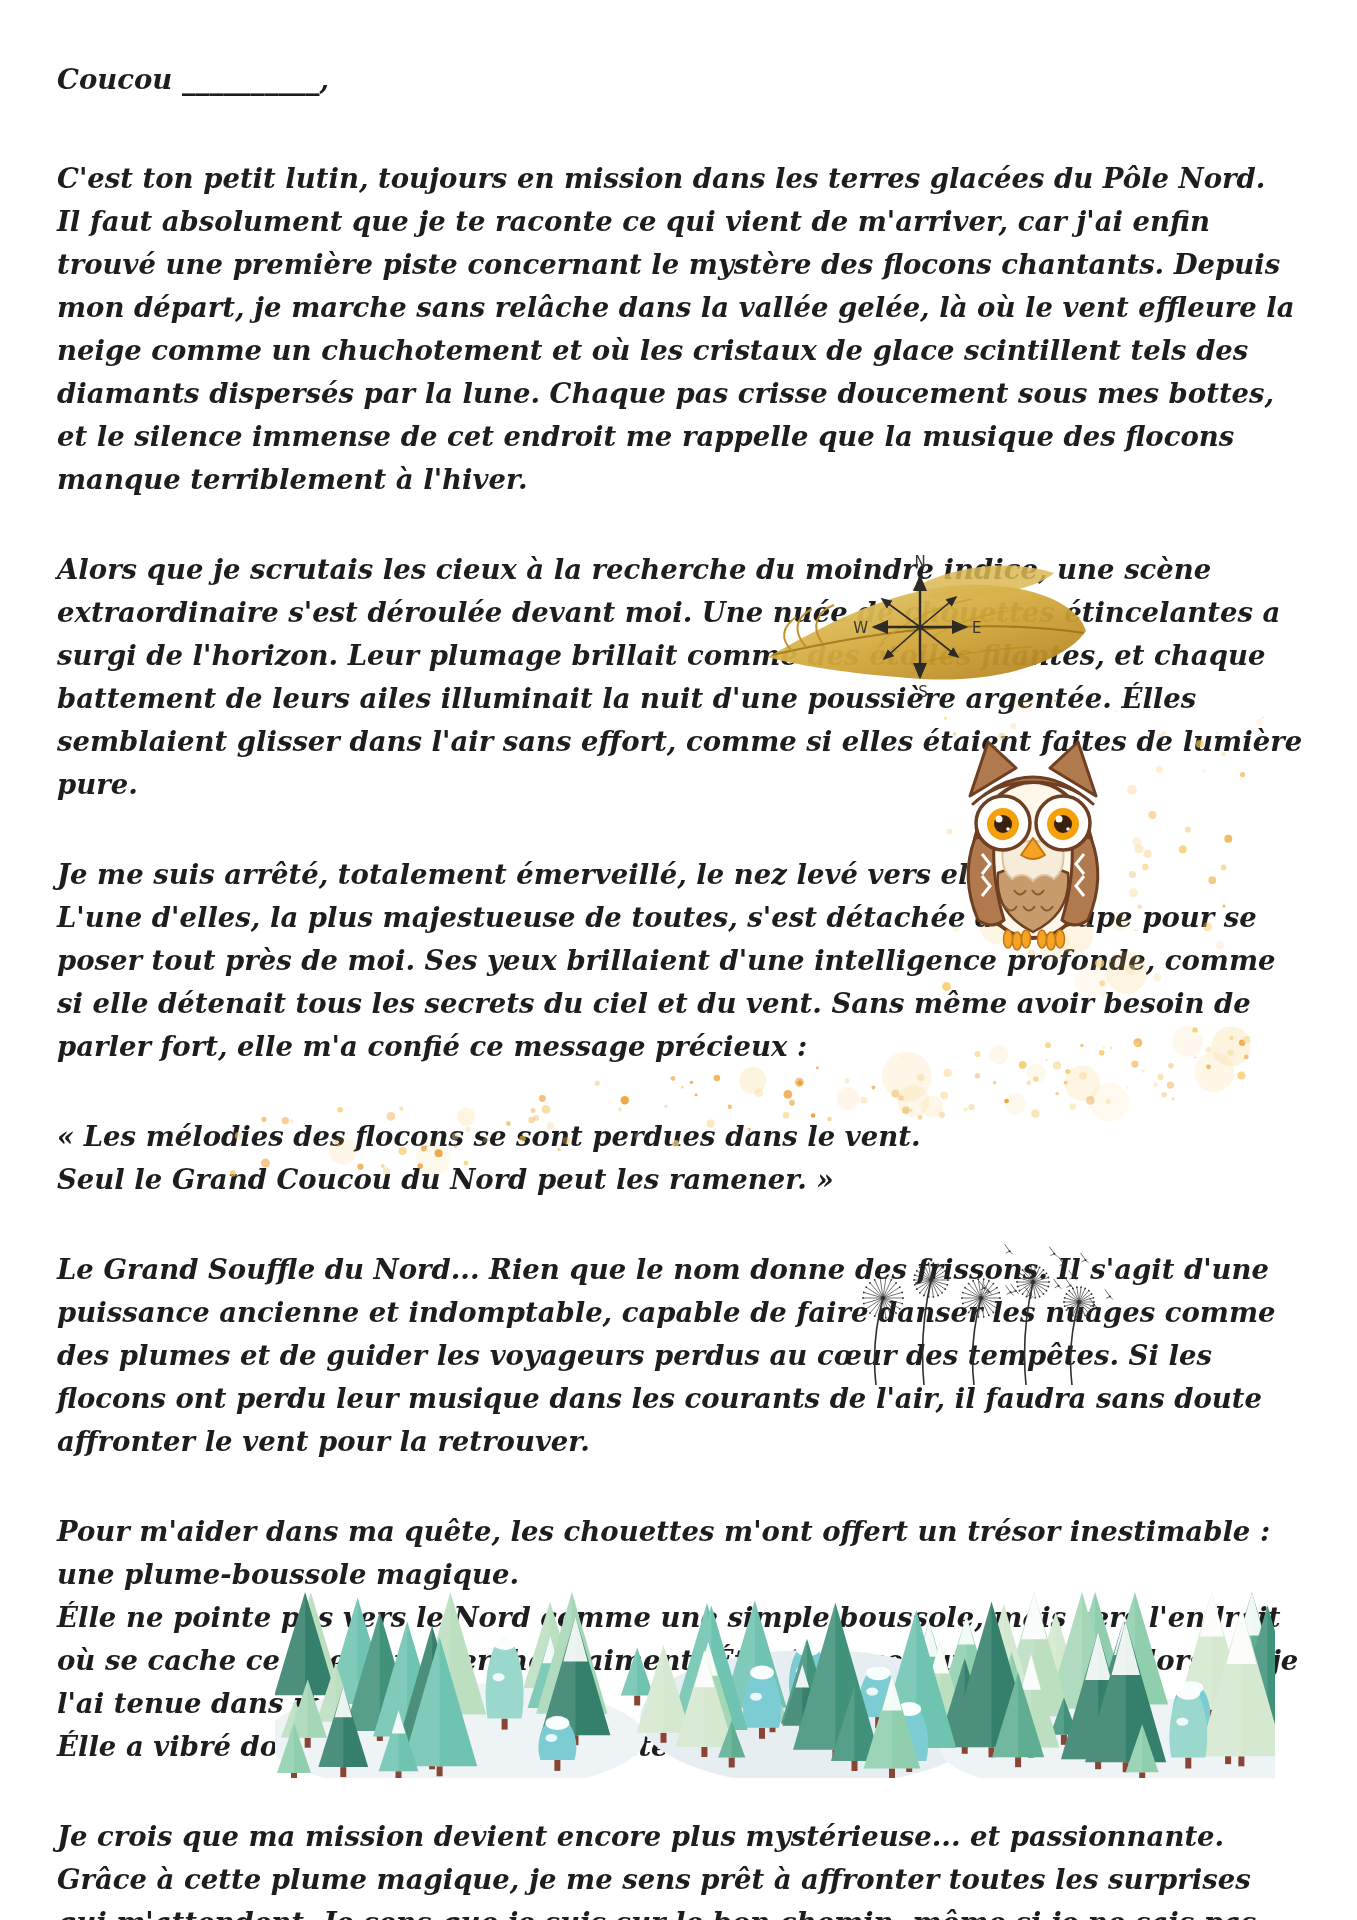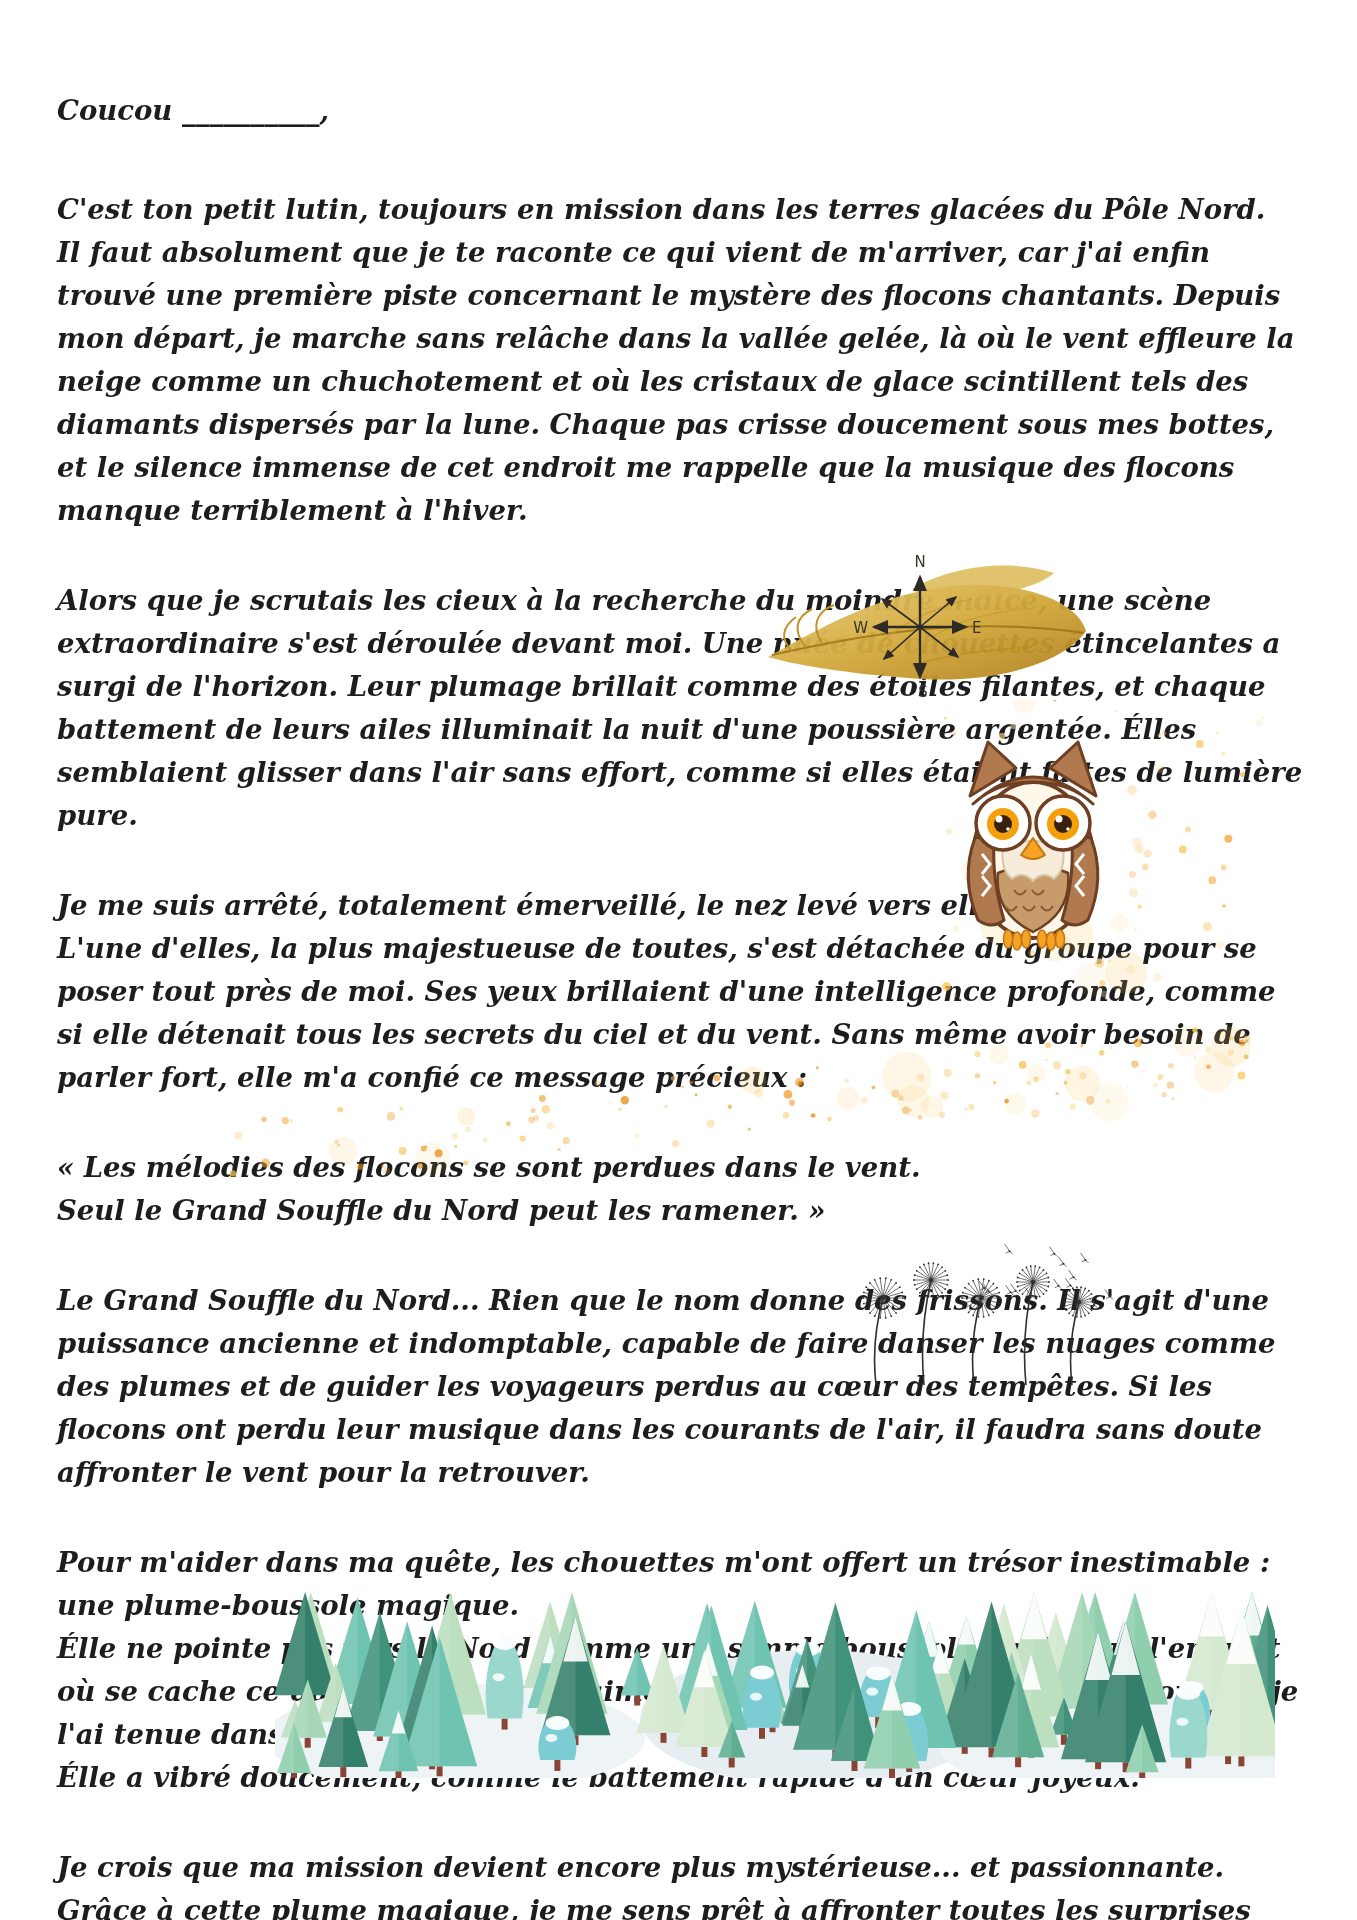--- a/index.html
+++ b/index.html
@@ -19,21 +19,21 @@
     top:58px;
     width:1248px;
   }
   .letter p{
     font-size:27.5px;
     font-weight:600;
     line-height:43px;
     white-space:pre-line;
     margin:0 0 47px 0;
   }
-  .letter p.greeting{margin-bottom:56px;margin-top:31px;}
+  .letter p.greeting{margin-bottom:56px;}
   .deco{position:absolute;pointer-events:none;}
   .compass-label{
     font-family:"DejaVu Sans","Liberation Sans",sans-serif;
     font-style:normal;
     font-size:15px;
     fill:#3a362e;
   }
 </style>
 </head>
 <body>
@@ -41,21 +41,21 @@
 <div class="page">
 
   <div class="letter">
     <p class="greeting">Coucou __________,</p>
     <p>C'est ton petit lutin, toujours en mission dans les terres glacées du Pôle Nord.
 Il faut absolument que je te raconte ce qui vient de m'arriver, car j'ai enfin trouvé une première piste concernant le mystère des flocons chantants. Depuis mon départ, je marche sans relâche dans la vallée gelée, là où le vent effleure la neige comme un chuchotement et où les cristaux de glace scintillent tels des diamants dispersés par la lune. Chaque pas crisse doucement sous mes bottes, et le silence immense de cet endroit me rappelle que la musique des flocons manque terriblement à l'hiver.</p>
     <p>Alors que je scrutais les cieux à la recherche du moindre indice, une scène extraordinaire s'est déroulée devant moi. Une nuée de chouettes étincelantes a surgi de l'horizon. Leur plumage brillait comme des étoiles filantes, et chaque battement de leurs ailes illuminait la nuit d'une poussière argentée. Élles semblaient glisser dans l'air sans effort, comme si elles étaient faites de lumière pure.</p>
     <p>Je me suis arrêté, totalement émerveillé, le nez levé vers elles.
 L'une d'elles, la plus majestueuse de toutes, s'est détachée du groupe pour se poser tout près de moi. Ses yeux brillaient d'une intelligence profonde, comme si elle détenait tous les secrets du ciel et du vent. Sans même avoir besoin de parler fort, elle m'a confié ce message précieux :</p>
     <p>« Les mélodies des flocons se sont perdues dans le vent.
-Seul le Grand Souffle du Nord peut les ramener. »</p>
+Seul le Grand Coucou du Nord peut les ramener. »</p>
     <p>Le Grand Souffle du Nord... Rien que le nom donne des frissons. Il s'agit d'une puissance ancienne et indomptable, capable de faire danser les nuages comme des plumes et de guider les voyageurs perdus au cœur des tempêtes. Si les flocons ont perdu leur musique dans les courants de l'air, il faudra sans doute affronter le vent pour la retrouver.</p>
     <p>Pour m'aider dans ma quête, les chouettes m'ont offert un trésor inestimable : une plume-boussole magique.
 Élle ne pointe pas vers le Nord comme une simple boussole, mais vers l'endroit où se cache ce que l'on cherche vraiment. Ét sais-tu ce qui s'est passé lorsque je l'ai tenue dans ma main ?
 Élle a vibré doucement, comme le battement rapide d'un cœur joyeux.</p>
     <p>Je crois que ma mission devient encore plus mystérieuse... et passionnante.
 Grâce à cette plume magique, je me sens prêt à affronter toutes les surprises qui m'attendent. Je sens que je suis sur le bon chemin, même si je ne sais pas encore exactement où il me mènera.</p>
 
   </div>
 
   <svg class="deco" style="left:762px;top:545px;" width="330" height="160" viewBox="0 0 330 160">

